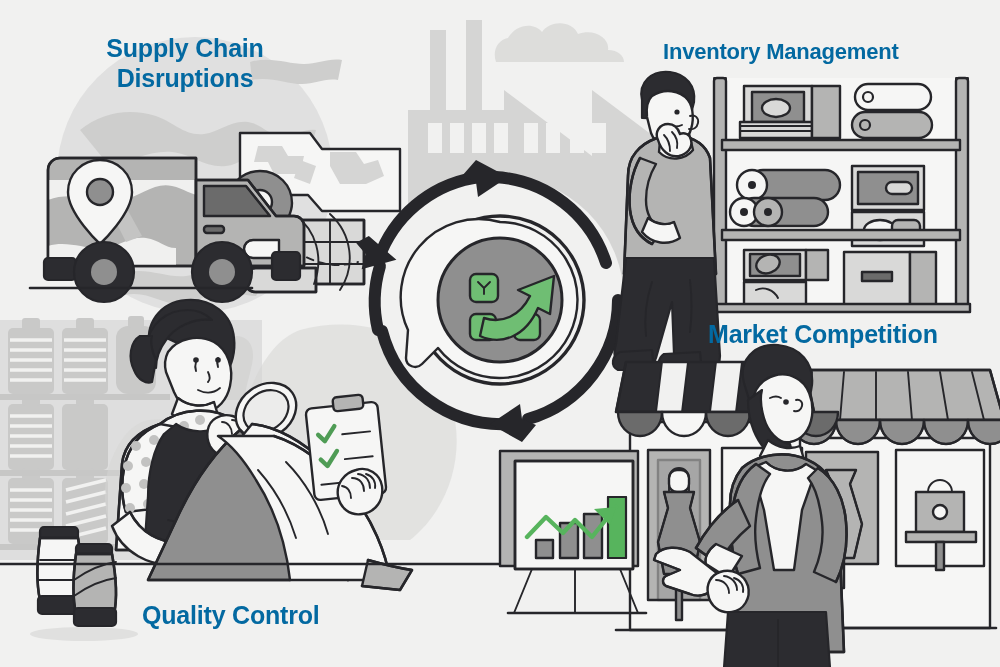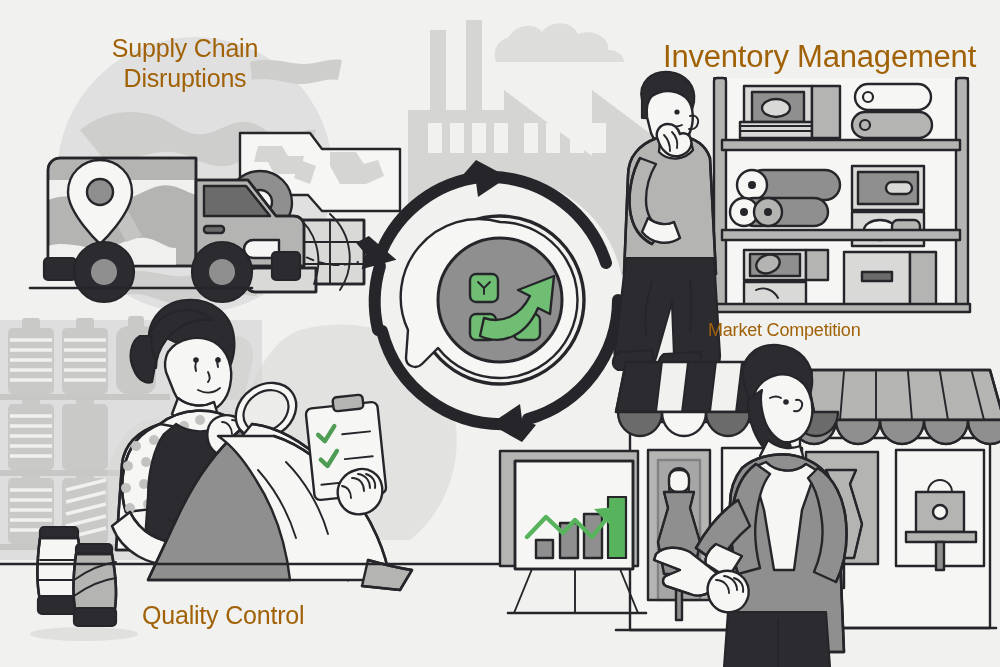--- a/index.html
+++ b/index.html
@@ -3,27 +3,27 @@
 <meta charset="utf-8">
 <style>
   html,body{margin:0;padding:0;background:#ffffff;}
   #stage{
     position:relative;width:1000px;height:667px;overflow:hidden;
     background:#f1f1f0;
     font-family:"Liberation Sans","DejaVu Sans",sans-serif;
   }
   #art{position:absolute;inset:0;width:1000px;height:667px;display:block;}
   .lbl{
-    position:absolute;font-weight:normal;color:#a16207;
+    position:absolute;font-weight:bold;color:#0369a1;
     letter-spacing:-0.2px;line-height:1.18;white-space:pre-line;
     user-select:none;
   }
   #lbl-supply{left:70px;top:34px;font-size:25px;text-align:center;width:230px;}
-  #lbl-inventory{left:663px;top:39px;font-size:31px;}
-  #lbl-market{left:708px;top:320px;font-size:18px;}
+  #lbl-inventory{left:663px;top:39px;font-size:22px;}
+  #lbl-market{left:708px;top:320px;font-size:25px;}
   #lbl-quality{left:124px;top:601px;font-size:25px;margin-left:18px;}
 </style>
 </head>
 <body>
 
 <div id="stage">
 
   <svg id="art" viewBox="0 0 1000 667">
     <defs>
       <style>

